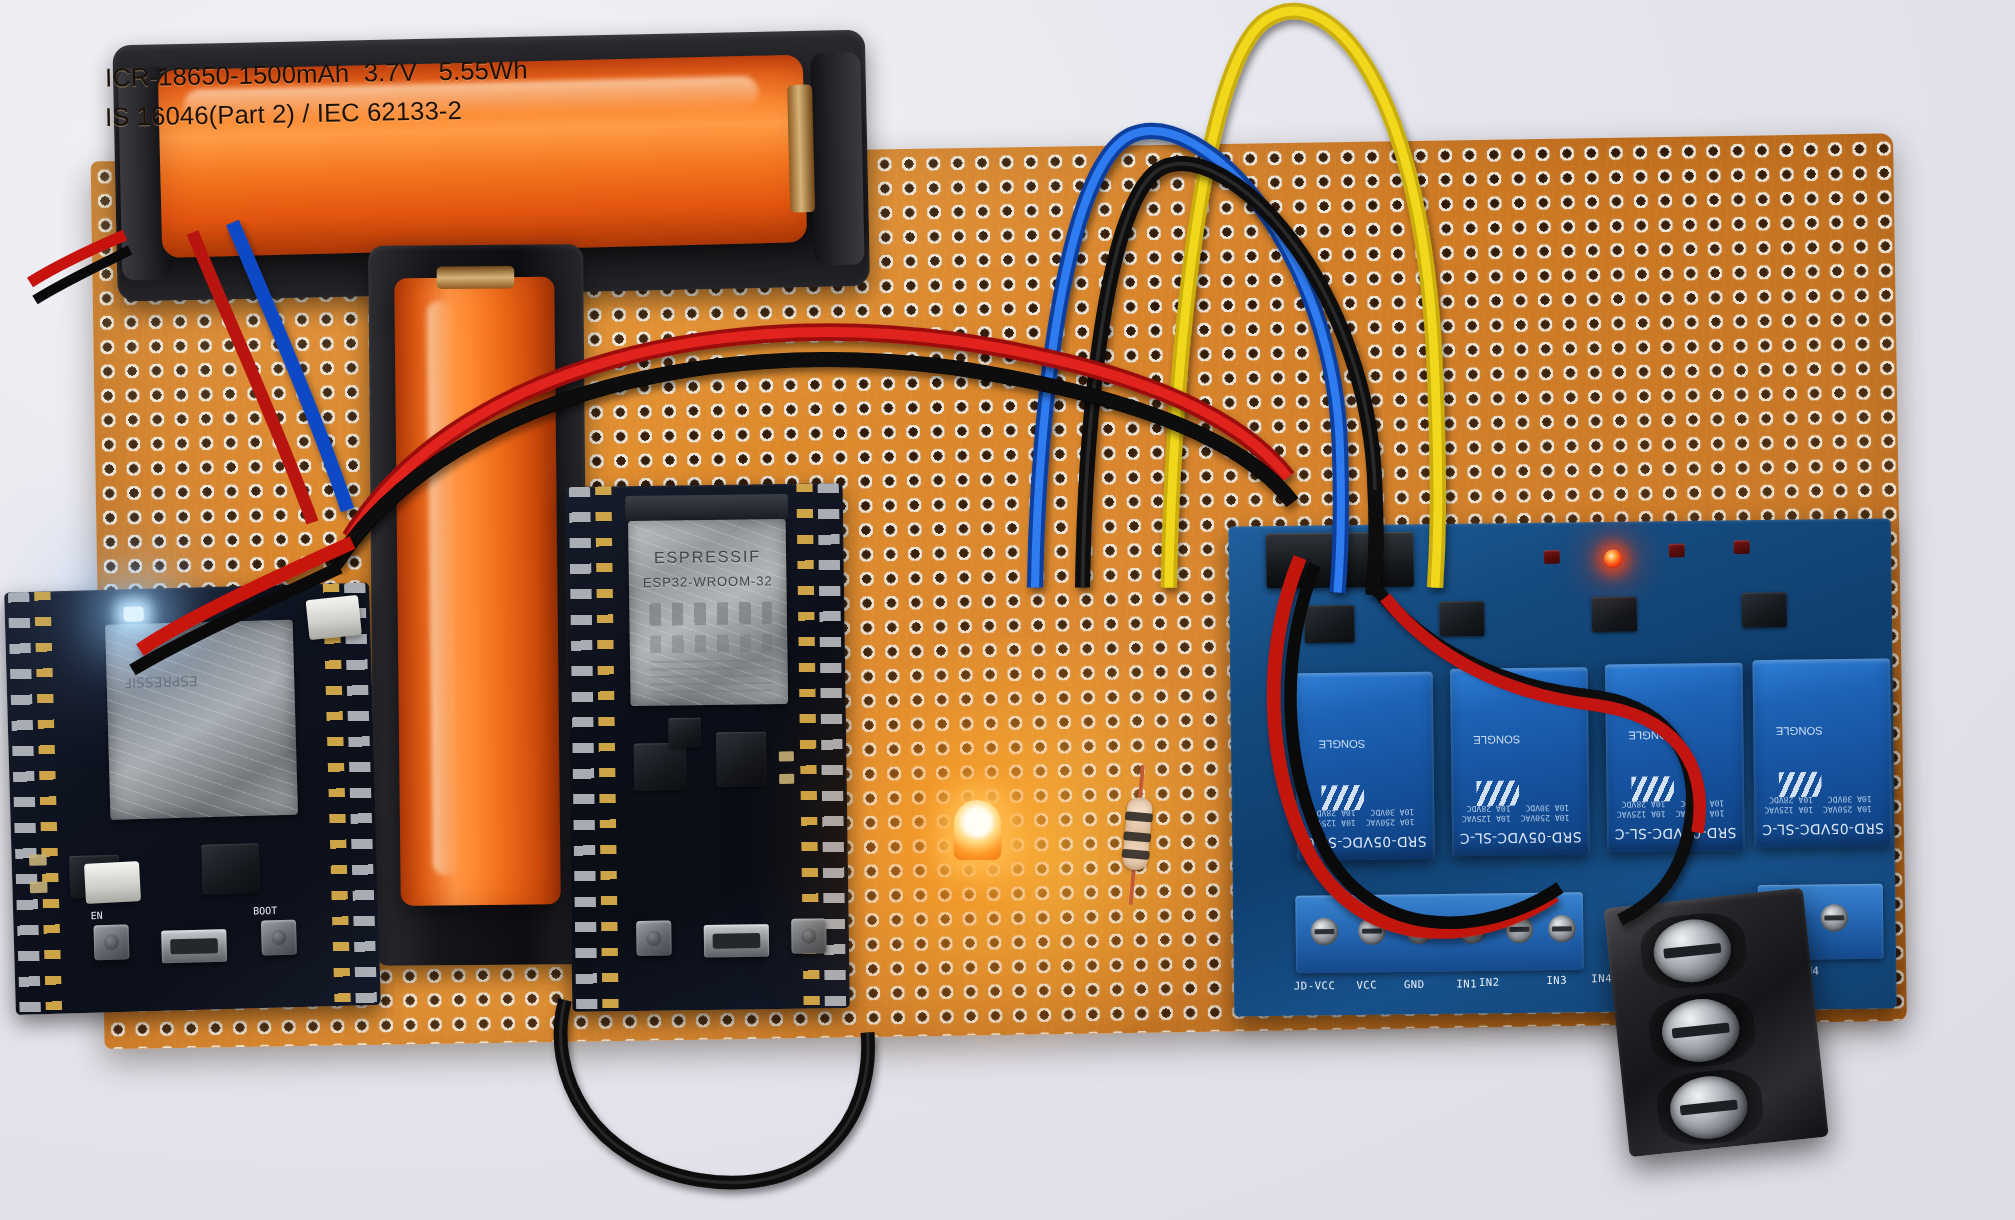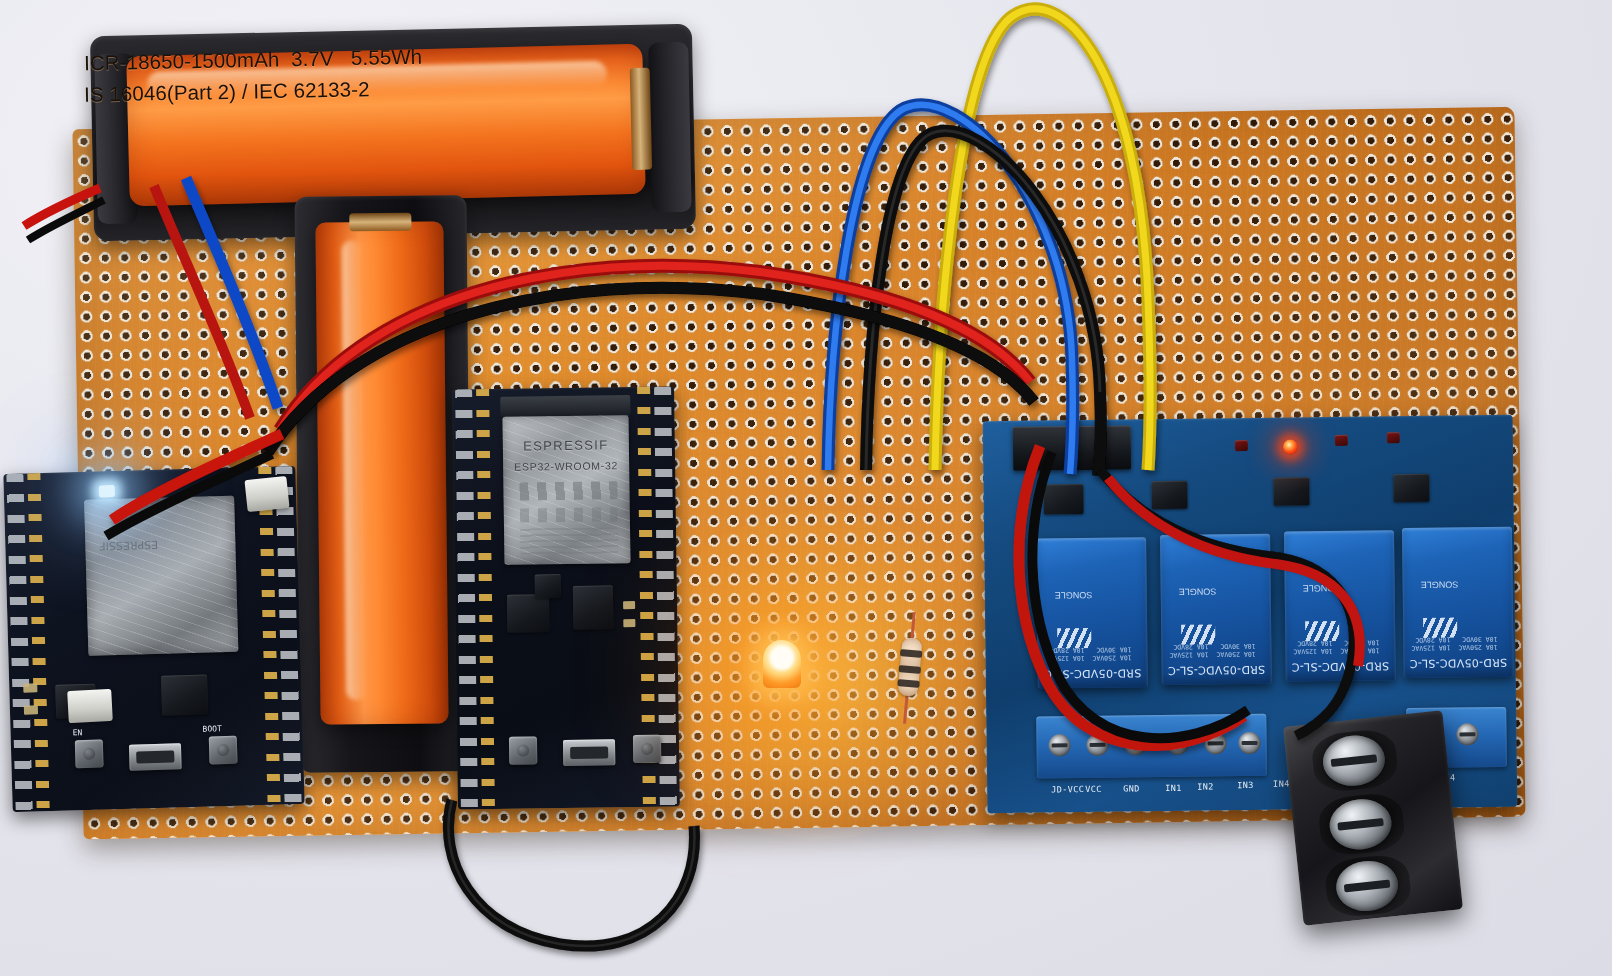--- a/index.html
+++ b/index.html
@@ -333,25 +333,25 @@
     <div class="screw" style="left:100px;top:314px;"></div>
     <div class="screw" style="left:138px;top:314px;"></div>
     <div class="screw" style="left:180px;top:314px;"></div>
     <div class="screw" style="left:218px;top:314px;"></div>
     <div class="screw" style="left:252px;top:314px;"></div>
 
     <div class="greenterm" style="left:420px;top:292px;width:100px;height:60px;"></div>
     <div class="screw" style="left:432px;top:310px;"></div>
     <div class="screw" style="left:470px;top:308px;"></div>
 
-    <div class="silk" style="left:64px;top:364px;">JD-VCC</div>
+    <div class="silk" style="left:48px;top:364px;">JD-VCC</div>
     <div class="silk" style="left:98px;top:364px;">VCC</div>
     <div class="silk" style="left:136px;top:364px;">GND</div>
     <div class="silk" style="left:178px;top:364px;">IN1</div>
-    <div class="silk" style="left:210px;top:363px;text-align:center;">IN2</div>
+    <div class="silk" style="left:196px;top:363px;text-align:center;">IN2</div>
     <div class="silk" style="left:250px;top:362px;">IN3</div>
     <div class="silk" style="left:286px;top:361px;">IN4</div>
     <div class="silk" style="left:452px;top:357px;">IN4</div>
   </div>
 
   <div class="blackterm">
     <div class="well" style="top:12px;"></div>
     <div class="bscrew" style="top:16px;"></div>
     <div class="well" style="top:76px;"></div>
     <div class="bscrew" style="top:80px;"></div>

